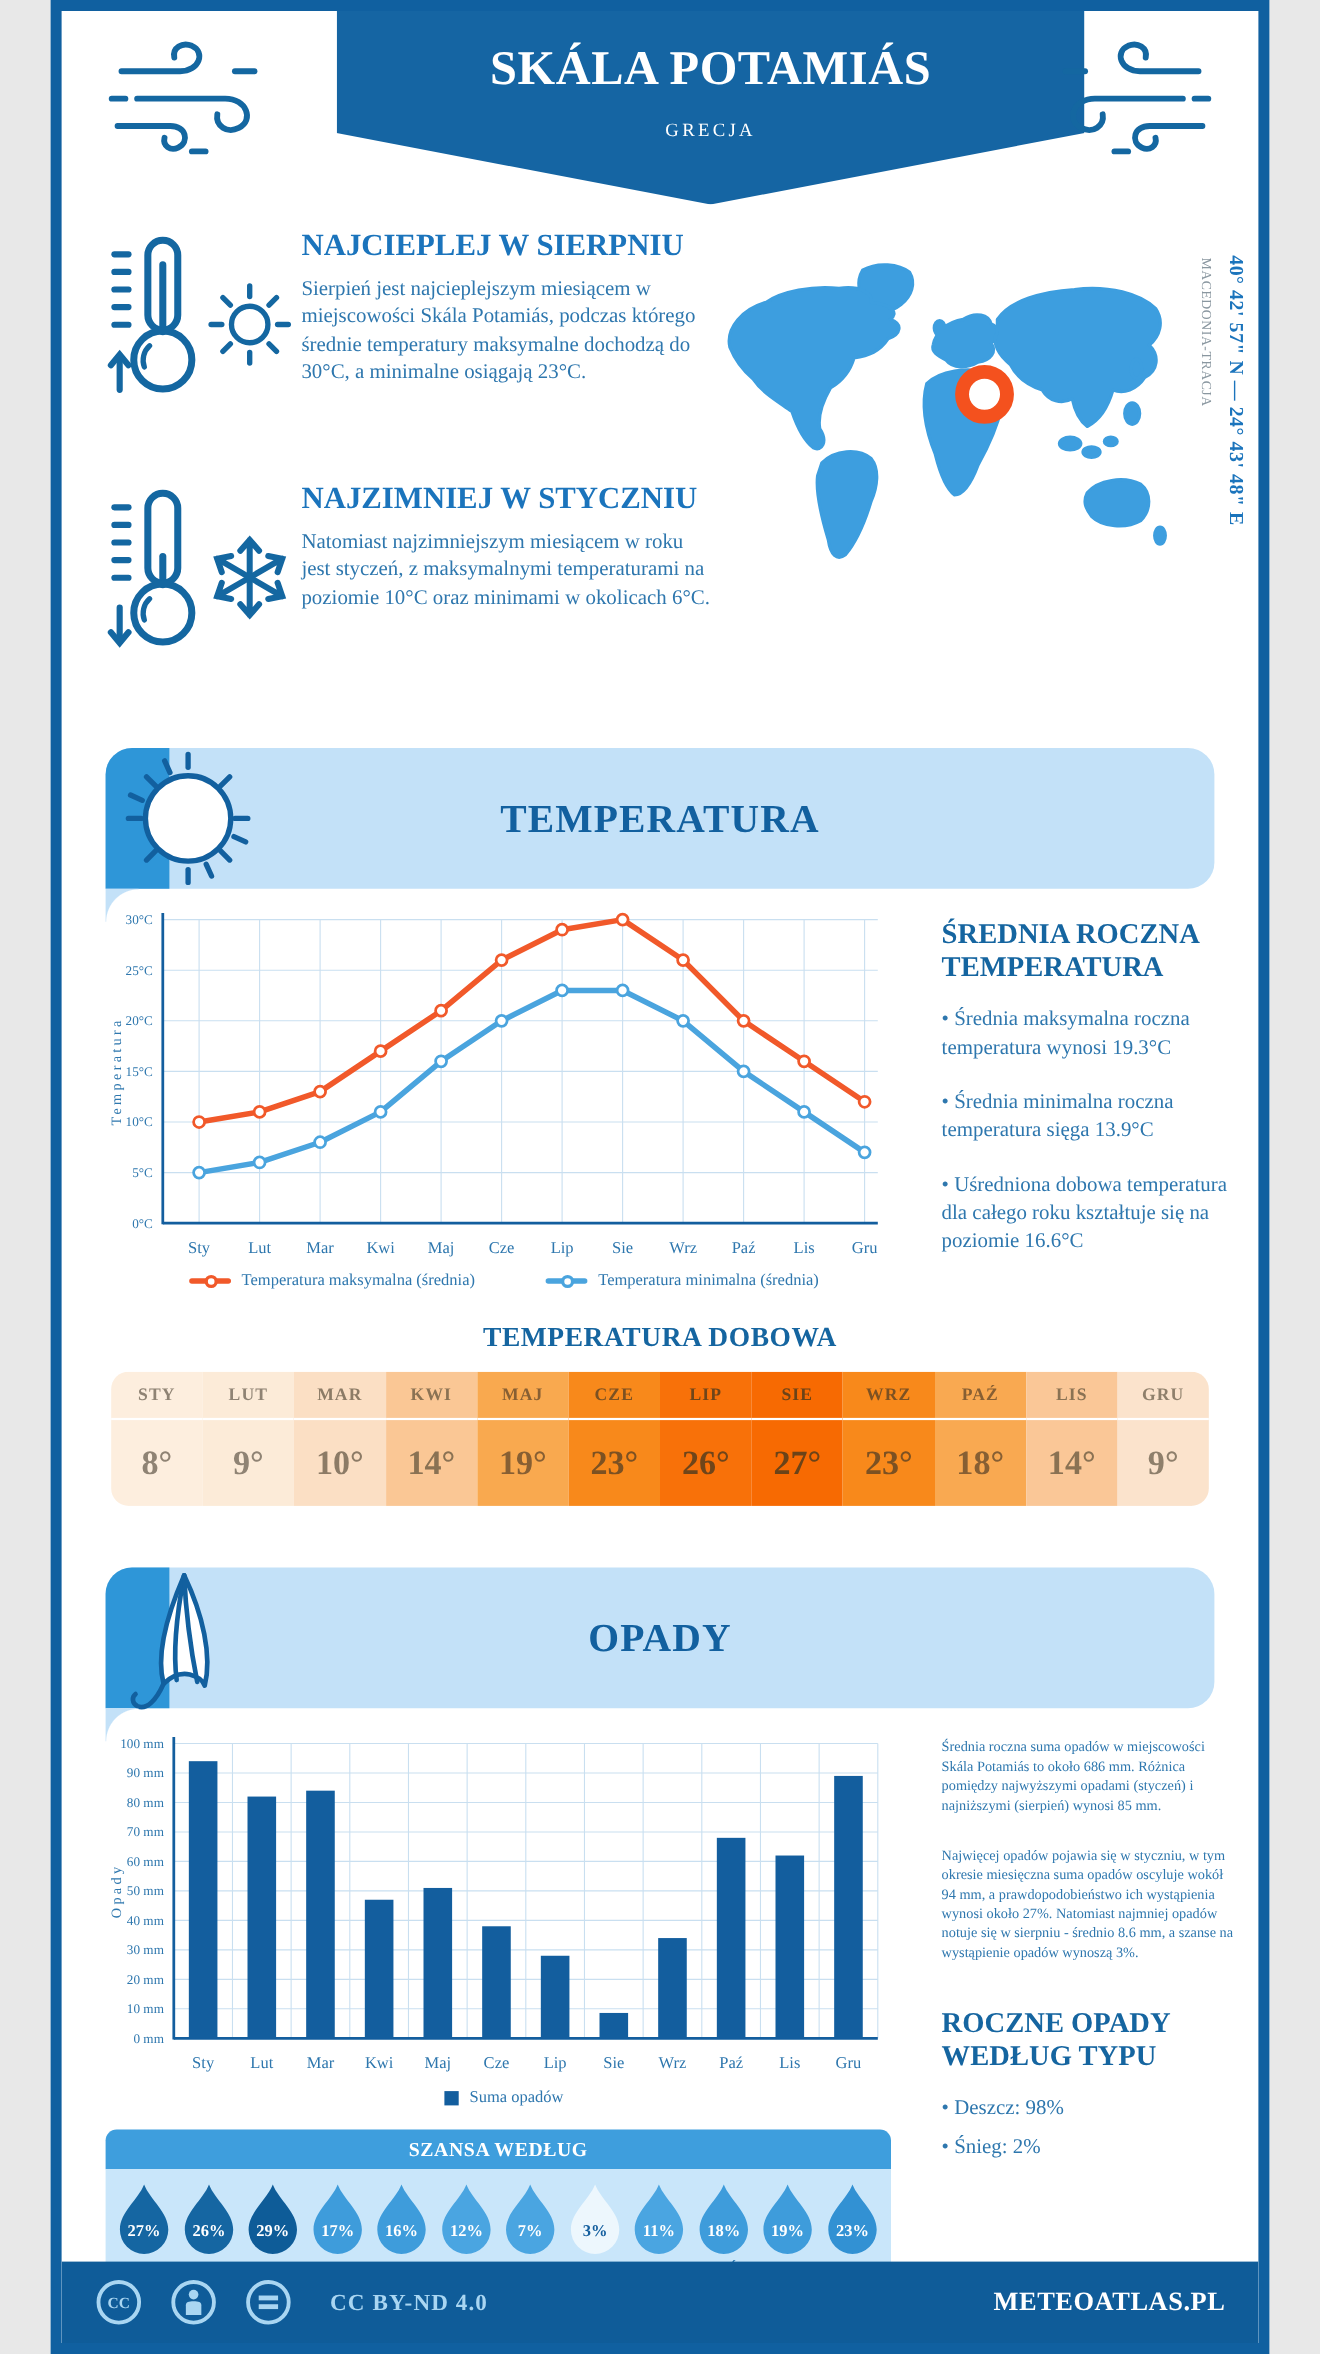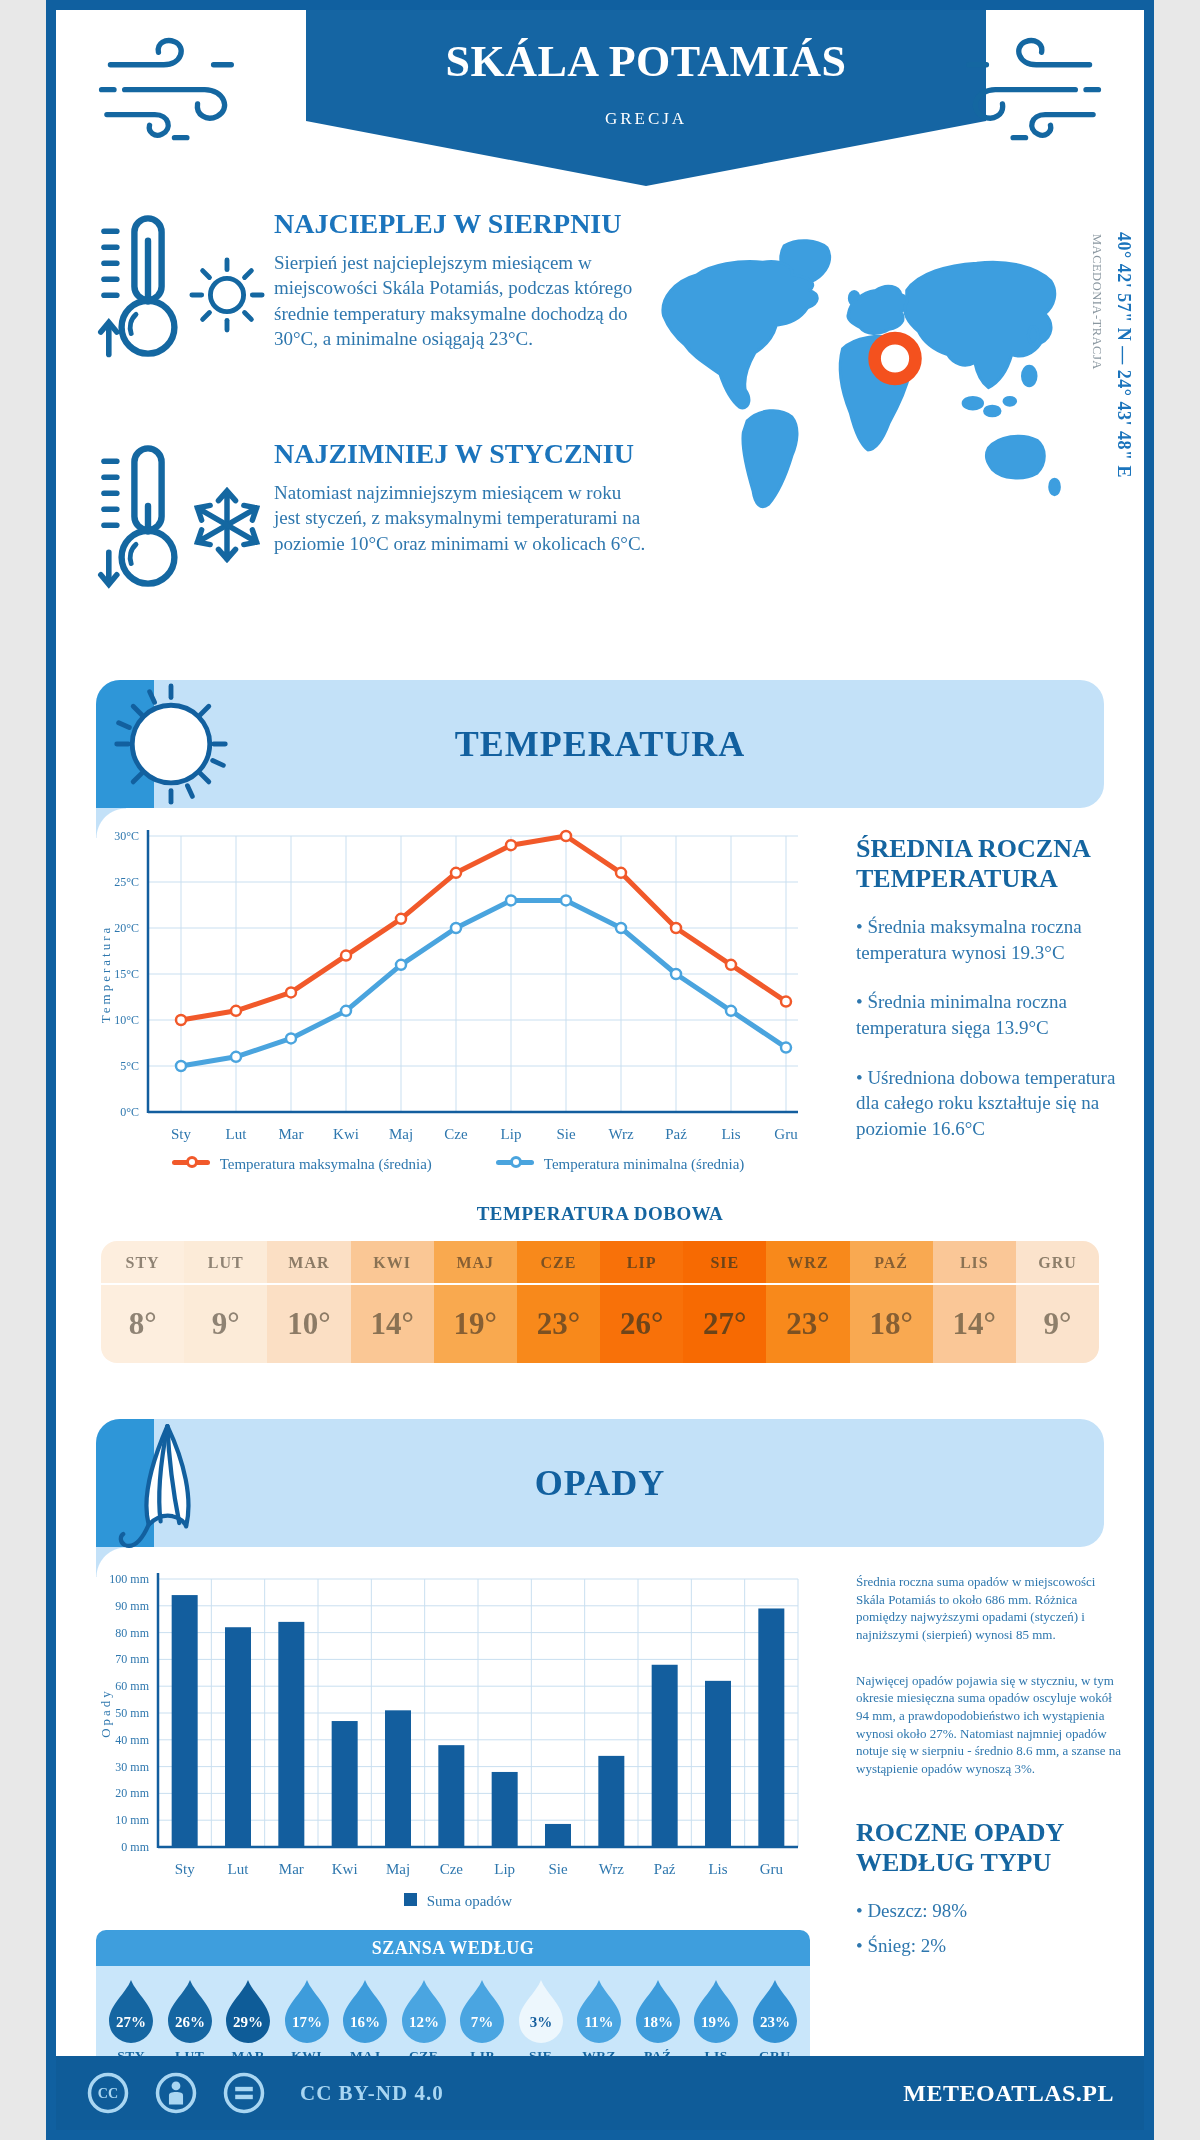--- a/index.html
+++ b/index.html
@@ -44,27 +44,27 @@
   .side-par{font-size:13px;line-height:1.36;color:#2E77AE;margin:0 0 28px;}
   svg.chart{display:block;}
   .grid{stroke:#C9DFF0;stroke-width:1;}
   .axis{stroke:#135E9E;stroke-width:2.5;}
   .tick{font-size:12px;fill:#2E77AE;}
   .xtick{font-size:15px;fill:#2E77AE;}
   .ytitle{font-size:13px;fill:#2E77AE;letter-spacing:3px;}
   .ln{fill:none;stroke-width:5;stroke-linecap:round;stroke-linejoin:round;}
   .mk{fill:#fff;stroke-width:2.5;}
   .legend{display:flex;justify-content:center;gap:64px;margin-top:4px;align-items:center;}
-  .lg-item{display:flex;gap:10px;font-size:15px;color:#2E77AE;}
+  .lg-item{display:flex;align-items:center;gap:10px;font-size:15px;color:#2E77AE;}
   .lgsw{position:relative;width:38px;height:12px;display:inline-block;}
   .lgbar{position:absolute;top:3.5px;left:0;right:0;height:5px;border-radius:3px;background:currentColor;}
   .lgdot{position:absolute;top:0;left:14px;width:6px;height:6px;border:3px solid currentColor;background:#fff;border-radius:50%;}
   .lgsq{width:13px;height:13px;display:inline-block;}
   
-  .daily-heading{font-size:19px;font-weight:bold;text-align:center;color:#1565A0;margin:30px 0 0;letter-spacing:.5px;}
+  .daily-heading{font-size:25px;font-weight:bold;text-align:center;color:#1565A0;margin:30px 0 0;letter-spacing:.5px;}
   .temp-table{display:flex;margin:16px 45px 0;height:122px;border-radius:16px;overflow:hidden;}
   .tcell{flex:1;display:flex;flex-direction:column;text-align:center;}
   .tmon{font-size:16px;font-weight:bold;letter-spacing:1px;height:42px;line-height:44px;border-bottom:2px solid #fff;}
   .tval{flex:1;font-size:31px;font-weight:bold;display:flex;align-items:center;justify-content:center;}
   
   .szansa{margin-top:20px;width:714px;}
   .szansa-header{height:36px;background:#3E9EDD;border-radius:10px 10px 0 0;display:flex;align-items:center;justify-content:center;
     color:#fff;font-weight:bold;font-size:18px;letter-spacing:.5px;}
   .droplet-row{background:#C9E6FA;border-radius:0 0 10px 10px;display:flex;padding:12px 6px 10px;}
   .dropcol{flex:1;text-align:center;}

